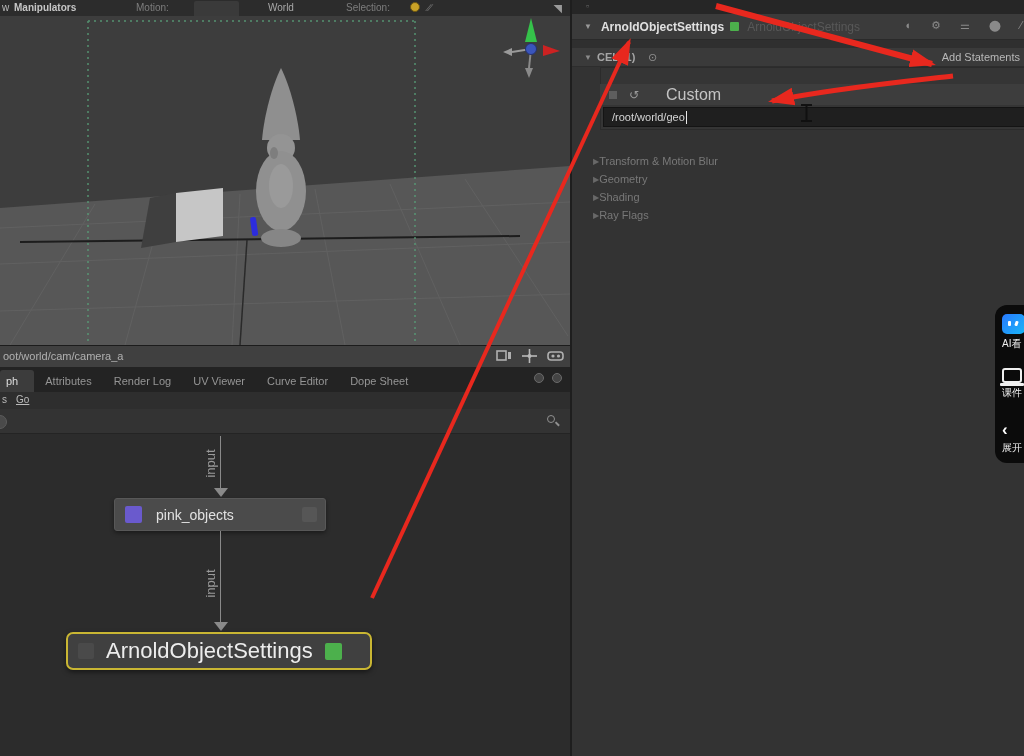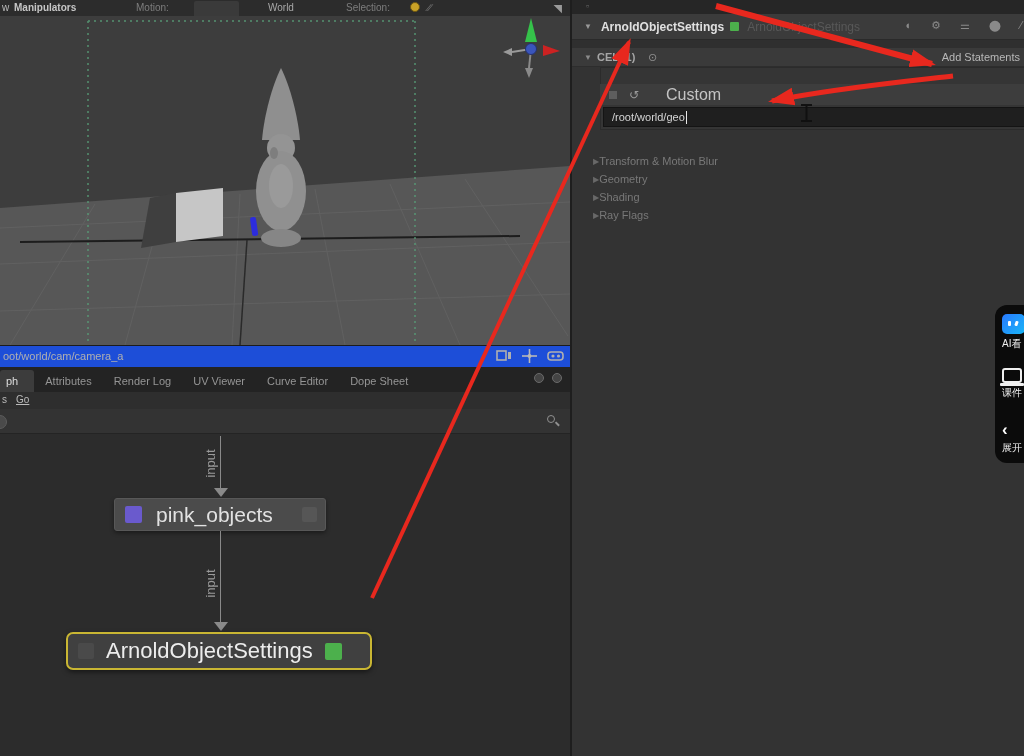--- a/index.html
+++ b/index.html
@@ -15,21 +15,21 @@
   .mi-space  { left:136px; color:#7d7d7d; }
   .mi-object { left:194px; color:#d4b43c; background:#3a3a3a; padding:19px 8px; border-radius:2px; top:1px !important; }
   .mi-world  { left:268px; color:#a8a8a8; }
   .mi-sel    { left:346px; color:#7d7d7d; }
   .sel-circle { position:absolute; left:410px; top:3px; width:10px; height:10px; border-radius:50%; background:#c9a227; border:1px solid #6d5712; }
   .sel-slash  { position:absolute; left:428px; top:2px; color:#777; font-size:10px; font-style:italic; }
   .mb-right-icon { position:absolute; right:8px; top:2px; color:#9a9a9a; font-size:11px; }
 
   #viewport { position:absolute; left:0; top:16px; width:570px; height:329px; background:#3d3d3d; }
 
-  #camerabar { position:absolute; left:0; top:345px; width:570px; height:22px; background:#1d4ed8; border-top:1px solid #1c1c1c; color:#b0b0b0; font-size:11px; }
+  #camerabar { position:absolute; left:0; top:345px; width:570px; height:22px; background:#404040; border-top:1px solid #1c1c1c; color:#b0b0b0; font-size:11px; }
   #camerabar .path { position:absolute; left:3px; top:4px; }
   #camerabar .cb-icons { position:absolute; right:6px; top:3px; display:flex; gap:10px; }
 
   #tabbar { position:absolute; left:0; top:367px; width:570px; height:25px; background:#232323; display:flex; align-items:flex-end; }
   .tab { font-size:11px; color:#959595; padding:5px 11px 5px 11px; cursor:default; }
   .tab.active { background:#3c3c3c; color:#ddd; border-radius:3px 3px 0 0; padding-left:6px; padding-right:16px; }
   .tab-icons { position:absolute; right:8px; top:6px; display:flex; gap:8px; }
   .tab-icons .circ { width:10px; height:10px; border:1px solid #6a6a6a; border-radius:50%; background:#444; }
 
   #ngmenu { position:absolute; left:0; top:392px; width:570px; height:17px; background:#2e2e2e; font-size:10px; color:#bbb; }
@@ -44,21 +44,21 @@
   .search-wrap .handle { position:absolute; left:9px; top:9px; width:5px; height:1.5px; background:#909090; transform:rotate(45deg); }
 
   #nodegraph { position:absolute; left:0; top:434px; width:570px; height:322px; background:#2c2c2c; }
   .wire { position:absolute; left:220px; width:1px; background:#8a8a8a; }
   .wire-arrowhead { position:absolute; left:214px; width:0; height:0; border-left:7px solid transparent; border-right:7px solid transparent; border-top:9px solid #8a8a8a; }
   .input-label { position:absolute; left:196px; color:#9a9a9a; font-size:13px; transform:rotate(-90deg); transform-origin:center; white-space:nowrap; }
 
   .node { position:absolute; display:flex; align-items:center; border-radius:3px; }
   #node-pink { left:114px; top:64px; width:212px; height:33px; background:#4b4b4b; border:1px solid #585858; box-shadow:0 2px 4px rgba(0,0,0,.4); }
   #node-pink .swatch { width:17px; height:17px; background:#6a5acd; margin-left:10px; border-radius:2px; }
-  #node-pink .nlabel { color:#e2e2e2; font-size:21px; margin-left:14px; }
+  #node-pink .nlabel { color:#e2e2e2; font-size:14px; margin-left:14px; }
   #node-pink .rnotch { width:15px; height:15px; background:#565656; margin-left:auto; margin-right:8px; border-radius:2px; }
   #node-arnold { left:66px; top:198px; width:306px; height:38px; background:#404040; border:2px solid #c9b633; border-radius:7px; box-shadow:0 2px 5px rgba(0,0,0,.5); }
   #node-arnold .lnotch { width:16px; height:16px; background:#4a4a4a; margin-left:10px; border-radius:2px; }
   #node-arnold .nlabel { color:#ececec; font-size:22px; margin-left:12px; }
   #node-arnold .status { width:17px; height:17px; background:#4cb04c; border-radius:2px; margin-left:12px; margin-right:10px; }
 
   
   #rpanel { position:absolute; left:570px; top:0; width:454px; height:756px; background:#333; border-left:2px solid #1e1e1e; }
   .rp-topstrip { position:absolute; left:0; top:0; width:454px; height:14px; background:#262626; color:#6a6a6a; font-size:9px; }
   .rp-topstrip span { position:absolute; left:14px; top:1px; }

